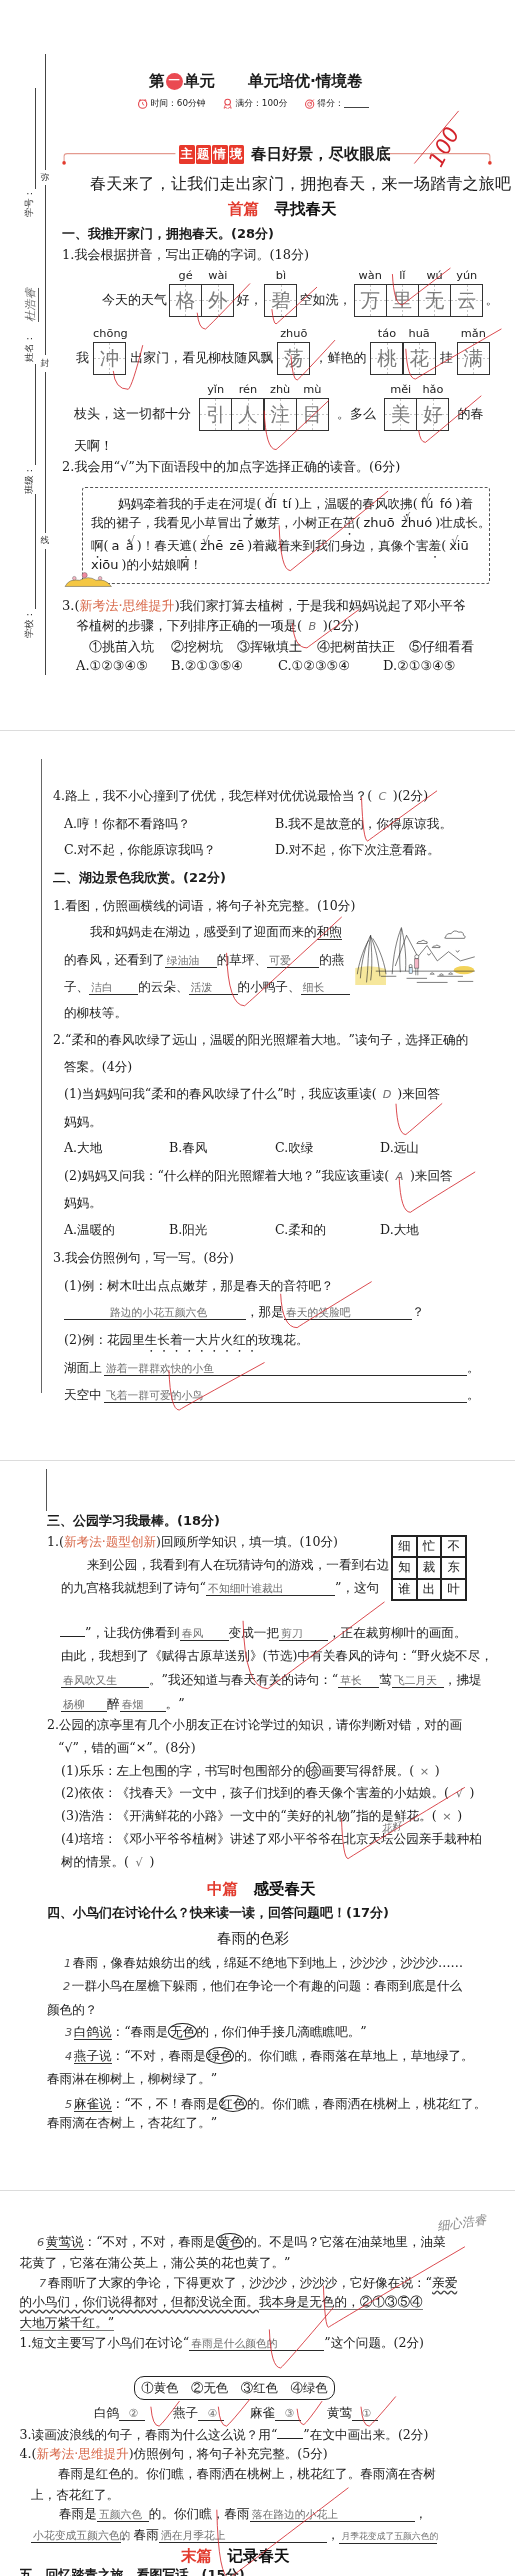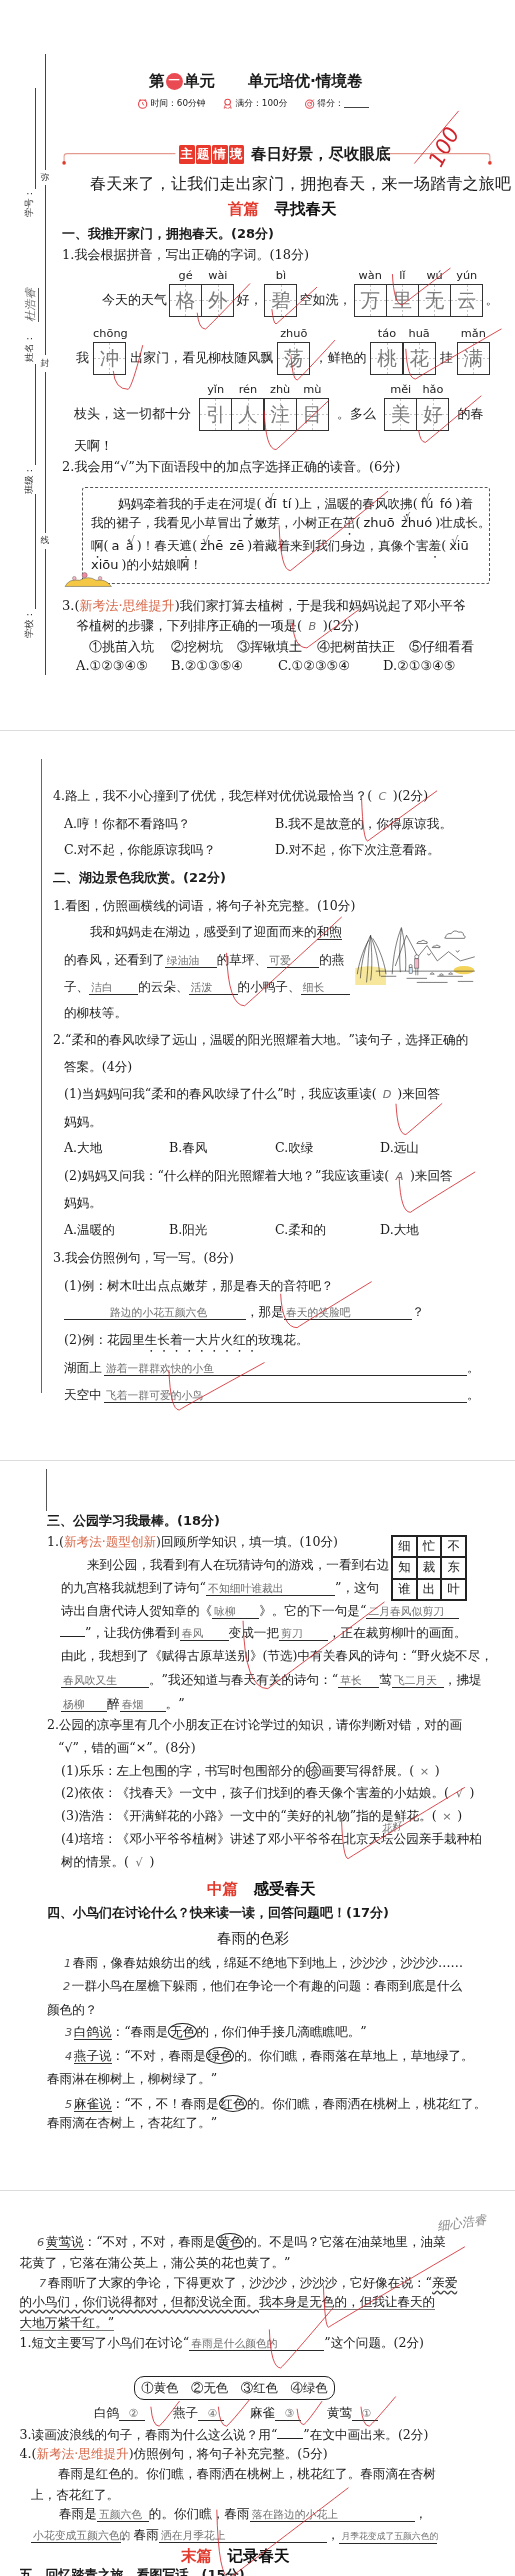--- a/index.html
+++ b/index.html
@@ -396,23 +396,20 @@
     <span>裁</span>
     <span>东</span>
     <span>谁</span>
     <span>出</span>
     <span>叶</span>
   </div>
   <div class="ln" style="left:87px;top:1557px">来到公园，我看到有人在玩猜诗句的游戏，一看到右边</div>
   <div class="ln" style="left:61px;top:1580px">
     <span>的九宫格我就想到了诗句“</span><span class="hw" style="width:129px">不知细叶谁裁出</span><span>”，这句</span>
   </div>
-  <div class="ln" style="left:61px;top:1603px">
-    <span>诗出自唐代诗人贺知章的《</span><span class="hw" style="width:47px">咏柳</span><span>》。它的下一句是“</span><span class="hw" style="width:93px">二月春风似剪刀</span>
-  </div>
   <div class="ln" style="left:60px;top:1625px">
     <span class="blank" style="width:25px"></span><span>”，让我仿佛看到</span><span class="hw" style="width:49px">春风</span><span>变成一把</span><span class="hw" style="width:49px">剪刀</span><span>，正在裁剪柳叶的画面。</span>
   </div>
   <div class="ln" style="left:61px;top:1648px">由此，我想到了《赋得古原草送别》(节选)中有关春风的诗句：“野火烧不尽，</div>
   <div class="ln" style="left:61px;top:1672px">
     <span class="hw" style="width:88px">春风吹又生</span><span>。”我还知道与春天有关的诗句：“</span><span class="hw" style="width:41px">草长</span><span>莺</span><span class="hw" style="width:52px">飞二月天</span><span>，拂堤</span>
   </div>
   <div class="ln" style="left:61px;top:1696px">
     <span class="hw" style="width:46px">杨柳</span><span>醉</span><span class="hw" style="width:46px">春烟</span><span>。”</span>
   </div>
@@ -460,21 +457,21 @@
 
   <span class="note" style="left:437px;top:2215px">细心浩睿</span>
   <div class="ln" style="left:37px;top:2234px">
     <span class="pnum">6</span><span class="ul">黄莺说</span><span>：“不对，不对，春雨是</span><span class="circ">黄色</span><span>的。不是吗？它落在油菜地里，油菜</span>
   </div>
   <div class="ln" style="left:19.6px;top:2255px">花黄了，它落在蒲公英上，蒲公英的花也黄了。”</div>
   <div class="ln" style="left:39px;top:2275px">
     <span class="pnum">7</span><span>春雨听了大家的争论，下得更欢了，沙沙沙，沙沙沙，它好像在说：“</span><span class="wavy">亲爱</span>
   </div>
   <div class="ln" style="left:19.6px;top:2294px">
-    <span class="wavy">的小鸟们，你们说得都对，但都没说全面。</span><span class="ul" style="border-color:#777">我本身是无色的，但我让春天的</span>
+    <span class="wavy">的小鸟们，你们说得都对，但都没说全面。</span><span class="ul" style="border-color:#777">我本身是无色的，②①③⑤④</span>
   </div>
   <div class="ln" style="left:19.6px;top:2315px">
     <span class="ul" style="border-color:#777">大地万紫千红。”</span>
   </div>
 
   <div class="ln" style="left:19.6px;top:2335px">
     <span>1.短文主要写了小鸟们在讨论“</span><span class="hw" style="width:135px">春雨是什么颜色的</span><span>”这个问题。(2分)</span>
   </div>
   <div class="optbox" style="left:134px;top:2376px;width:201px;height:24px">
     <span>①黄色</span>

